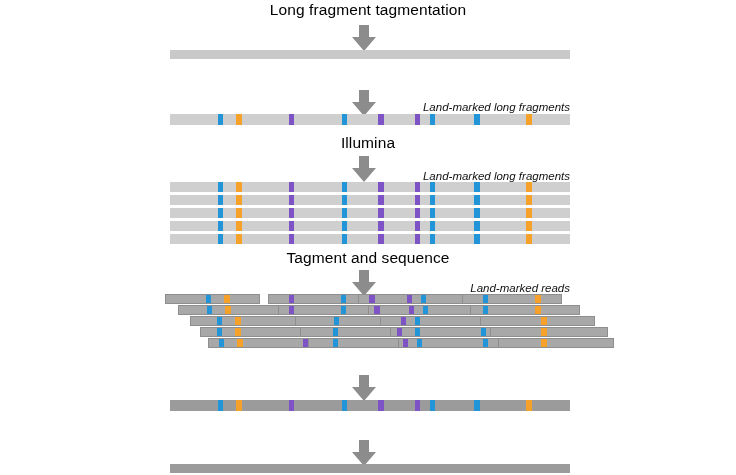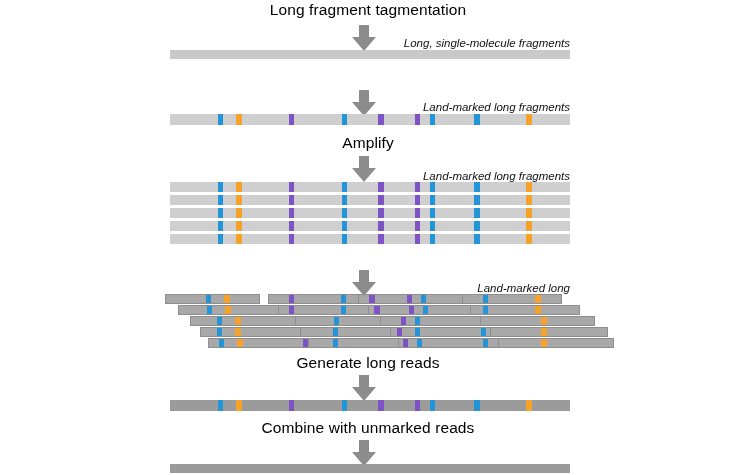--- a/index.html
+++ b/index.html
@@ -94,21 +94,20 @@
 <body>
 
 <div id="diagram">
 
   <div class="group">
     <div class="step-title" style="top:1px;">Long fragment tagmentation</div>
     <div class="arrow" style="left:352px; top:25px;">
       <div class="shaft"></div>
       <div class="head"></div>
     </div>
-    <div class="caption" style="right:166px; top:37px;">Long, single-molecule fragments</div>
     <div class="bar bar-light" style="left:170px; top:50px; width:400px; height:9px;"></div>
   </div>
 
   <div class="group">
     <div class="arrow" style="left:352px; top:90px;">
       <div class="shaft"></div>
       <div class="head"></div>
     </div>
     <div class="caption" style="right:166px; top:101px;">Land-marked long fragments</div>
     <div class="bar bar-mid" id="row-landmark" style="left:170px; top:114px; width:400px; height:11px;">
@@ -118,21 +117,21 @@
         <div class="mark m-blue" style="left: 172px; width: 5px;"></div>
         <div class="mark m-purple" style="left: 208px; width: 6px;"></div>
         <div class="mark m-purple" style="left: 245px; width: 5px;"></div>
         <div class="mark m-blue" style="left: 260px; width: 5px;"></div>
         <div class="mark m-blue" style="left: 304px; width: 6px;"></div>
         <div class="mark m-orange" style="left: 356px; width: 6px;"></div>
       </div>
   </div>
 
   <div class="group">
-    <div class="step-title" style="top:134px;">Amplify</div>
+    <div class="step-title" style="top:134px;">Illumina</div>
     <div class="arrow" style="left:352px; top:156px;">
       <div class="shaft"></div>
       <div class="head"></div>
     </div>
     <div class="caption" style="right:166px; top:170px;">Land-marked long fragments</div>
     <div id="amplify-rows">
         <div class="bar bar-mid" style="left: 170px; top: 182px; width: 400px; height: 10px;">
           <div class="mark m-blue" style="left: 48px; width: 5px;"></div>
           <div class="mark m-orange" style="left: 66px; width: 6px;"></div>
           <div class="mark m-purple" style="left: 119px; width: 5px;"></div>
@@ -184,25 +183,26 @@
           <div class="mark m-purple" style="left: 208px; width: 6px;"></div>
           <div class="mark m-purple" style="left: 245px; width: 5px;"></div>
           <div class="mark m-blue" style="left: 260px; width: 5px;"></div>
           <div class="mark m-blue" style="left: 304px; width: 6px;"></div>
           <div class="mark m-orange" style="left: 356px; width: 6px;"></div>
         </div>
       </div>
   </div>
 
   <div class="group">
+    <div class="step-title" style="top:249px;">Tagment and sequence</div>
     <div class="arrow" style="left:352px; top:270px;">
       <div class="shaft"></div>
       <div class="head"></div>
     </div>
-    <div class="caption" style="right:166px; top:282px;">Land-marked long</div>
+    <div class="caption" style="right:166px; top:282px;">Land-marked reads</div>
     <div id="reads-rows">
         <div class="bar bar-read" style="left: 165px; top: 294px; width: 95px; height: 10px;">
           <div class="mark m-blue" style="left: 40px; width: 5px;"></div>
           <div class="mark m-orange" style="left: 58px; width: 6px;"></div>
         </div>
         <div class="bar bar-read" style="left: 268px; top: 294px; width: 95px; height: 10px;">
           <div class="mark m-purple" style="left: 20px; width: 5px;"></div>
           <div class="mark m-blue" style="left: 72px; width: 5px;"></div>
         </div>
         <div class="bar bar-read" style="left: 358px; top: 294px; width: 105px; height: 10px;">
@@ -276,40 +276,38 @@
           <div class="mark m-blue" style="left: 18px; width: 5px;"></div>
           <div class="mark m-blue" style="left: 84px; width: 5px;"></div>
         </div>
         <div class="bar bar-read" style="left: 498px; top: 338px; width: 116px; height: 10px;">
           <div class="mark m-orange" style="left: 42px; width: 6px;"></div>
         </div>
       </div>
   </div>
 
   <div class="group">
-    <div class="step-title" style="top:354px;">Generate long reads</div>
     <div class="arrow" style="left:352px; top:375px;">
       <div class="shaft"></div>
       <div class="head"></div>
     </div>
     <div class="bar bar-dark" id="row-longread" style="left:170px; top:400px; width:400px; height:11px;">
         <div class="mark m-blue" style="left: 48px; width: 5px;"></div>
         <div class="mark m-orange" style="left: 66px; width: 6px;"></div>
         <div class="mark m-purple" style="left: 119px; width: 5px;"></div>
         <div class="mark m-blue" style="left: 172px; width: 5px;"></div>
         <div class="mark m-purple" style="left: 208px; width: 6px;"></div>
         <div class="mark m-purple" style="left: 245px; width: 5px;"></div>
         <div class="mark m-blue" style="left: 260px; width: 5px;"></div>
         <div class="mark m-blue" style="left: 304px; width: 6px;"></div>
         <div class="mark m-orange" style="left: 356px; width: 6px;"></div>
       </div>
   </div>
 
   <div class="group">
-    <div class="step-title" style="top:419px;">Combine with unmarked reads</div>
     <div class="arrow" style="left:352px; top:440px;">
       <div class="shaft"></div>
       <div class="head"></div>
     </div>
     <div class="bar bar-dark" style="left:170px; top:464px; width:400px; height:9px;"></div>
   </div>
 
 </div>
 
 </body></html>

